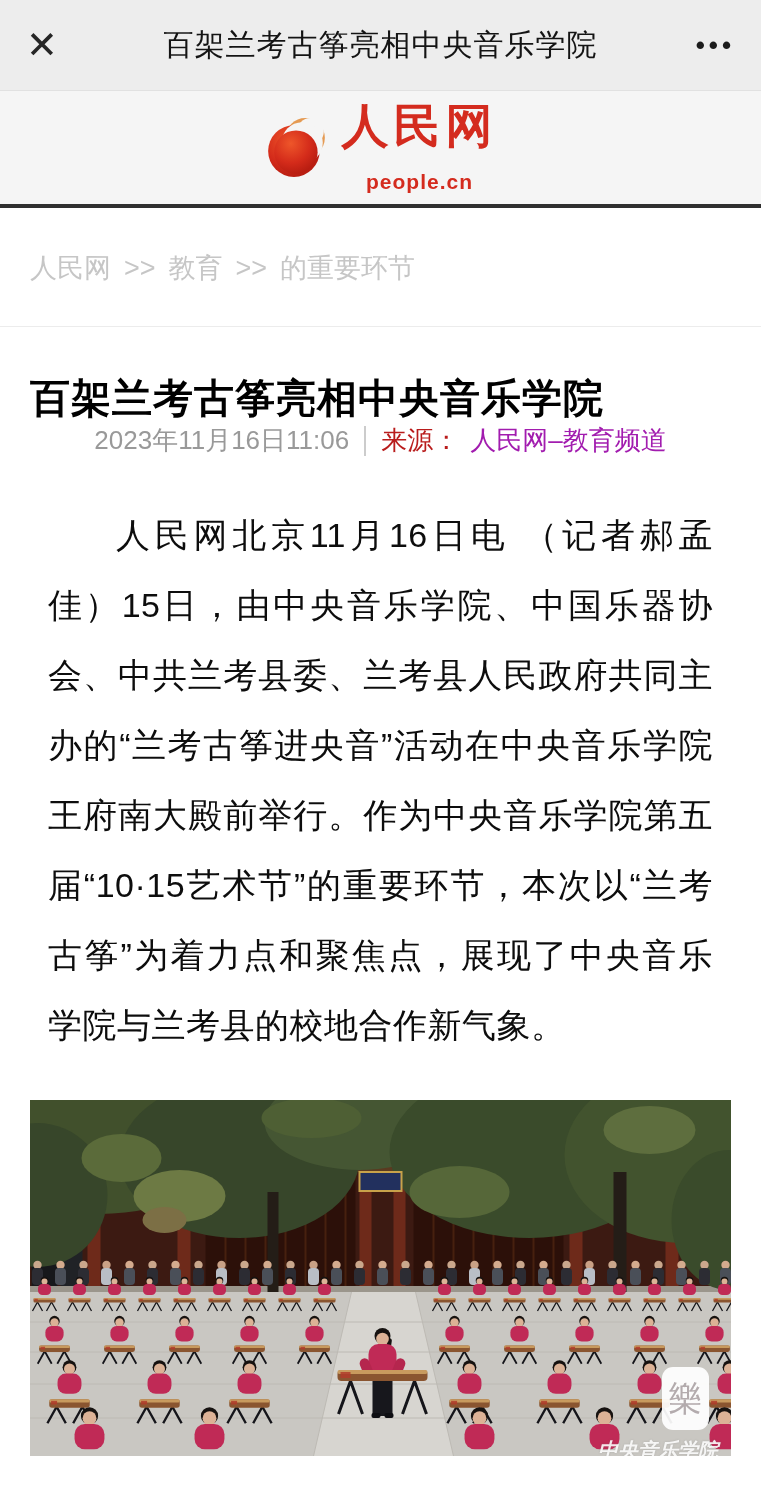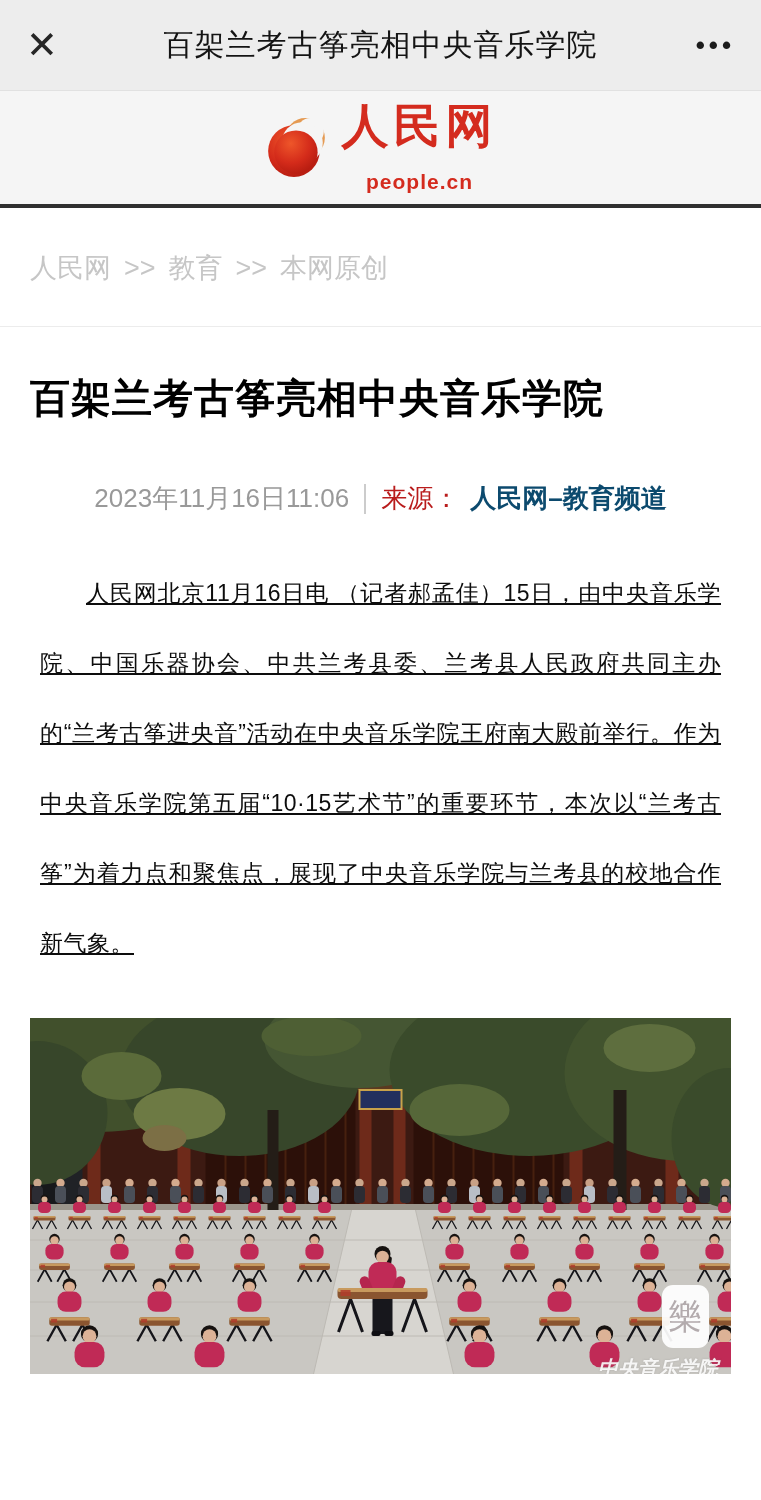--- a/index.html
+++ b/index.html
@@ -21,25 +21,25 @@
   .dark-divider{height:4px;background:#303030;}
 
   
   .breadcrumb{background:#fff;border-bottom:1px solid #ececec;padding:42px 30px 40px;font-size:27px;color:#c6c6c6;display:flex;align-items:center;gap:13px;}
   .breadcrumb a{color:#c6c6c6;text-decoration:none;cursor:pointer;}
   .breadcrumb .sep{color:#c6c6c6;}
 
   
   .article{padding:0 30px;}
   .title{margin:46px 0 0;font-size:40px;line-height:1.25;color:#000;font-weight:700;letter-spacing:1px;}
-  .meta{margin-top:58px;display:flex;justify-content:center;align-items:center;gap:15px;font-size:26px;color:#999;}
+  .meta{display:flex;justify-content:center;align-items:center;gap:15px;font-size:26px;color:#999;}
   .vbar{width:2px;height:30px;background:#ccc;display:inline-block;}
   .src-label{color:#b91c1c;}
-  .src{color:#0c4a6e;text-decoration:none;margin-left:-4px;cursor:pointer;font-weight:bold;}
-  .body-text{margin:42px 10px 0;font-size:23px;line-height:70px;color:#0d0d0d;text-align:justify;text-indent:2em;letter-spacing:.5px;text-decoration:underline;}
+  .src{color:#a21caf;text-decoration:none;margin-left:-4px;cursor:pointer;}
+  .body-text{margin:42px 18px 0;font-size:34px;line-height:70px;color:#0d0d0d;text-align:justify;text-indent:2em;letter-spacing:.5px;}
 
   
   .photo{margin:40px 0 0;position:relative;width:701px;height:356px;overflow:hidden;background:#c9c7c2;}
   .photo svg{display:block;width:100%;height:100%;}
   .watermark{position:absolute;right:21px;bottom:26px;width:48px;}
   .wm-badge{width:47px;height:63px;background:rgba(255,255,255,.93);border-radius:11px;display:flex;align-items:center;justify-content:center;}
   .wm-badge span{font-family:"Liberation Serif",serif;font-size:34px;color:#b3abad;}
   .wm-text{position:absolute;left:-64px;top:70px;width:140px;color:rgba(255,255,255,.88);font-size:20px;font-weight:700;font-style:italic;white-space:nowrap;font-family:"Liberation Serif",serif;text-shadow:0 0 2px rgba(120,120,120,.35);}
 </style>
 </head>
@@ -77,21 +77,21 @@
       </span>
     </a>
   </div>
   <div class="dark-divider"></div>
 
   <nav class="breadcrumb">
     <a>人民网</a>
     <span class="sep">&gt;&gt;</span>
     <a>教育</a>
     <span class="sep">&gt;&gt;</span>
-    <a>本网原创</a>
+    <a>的重要环节</a>
   </nav>
 
   <main class="article">
     <h1 class="title">百架兰考古筝亮相中央音乐学院</h1>
 
     <div class="meta">
       <span class="date">2023年11月16日11:06</span>
       <span class="vbar"></span>
       <span class="src-label">来源：</span>
       <a class="src">人民网–教育频道</a>

